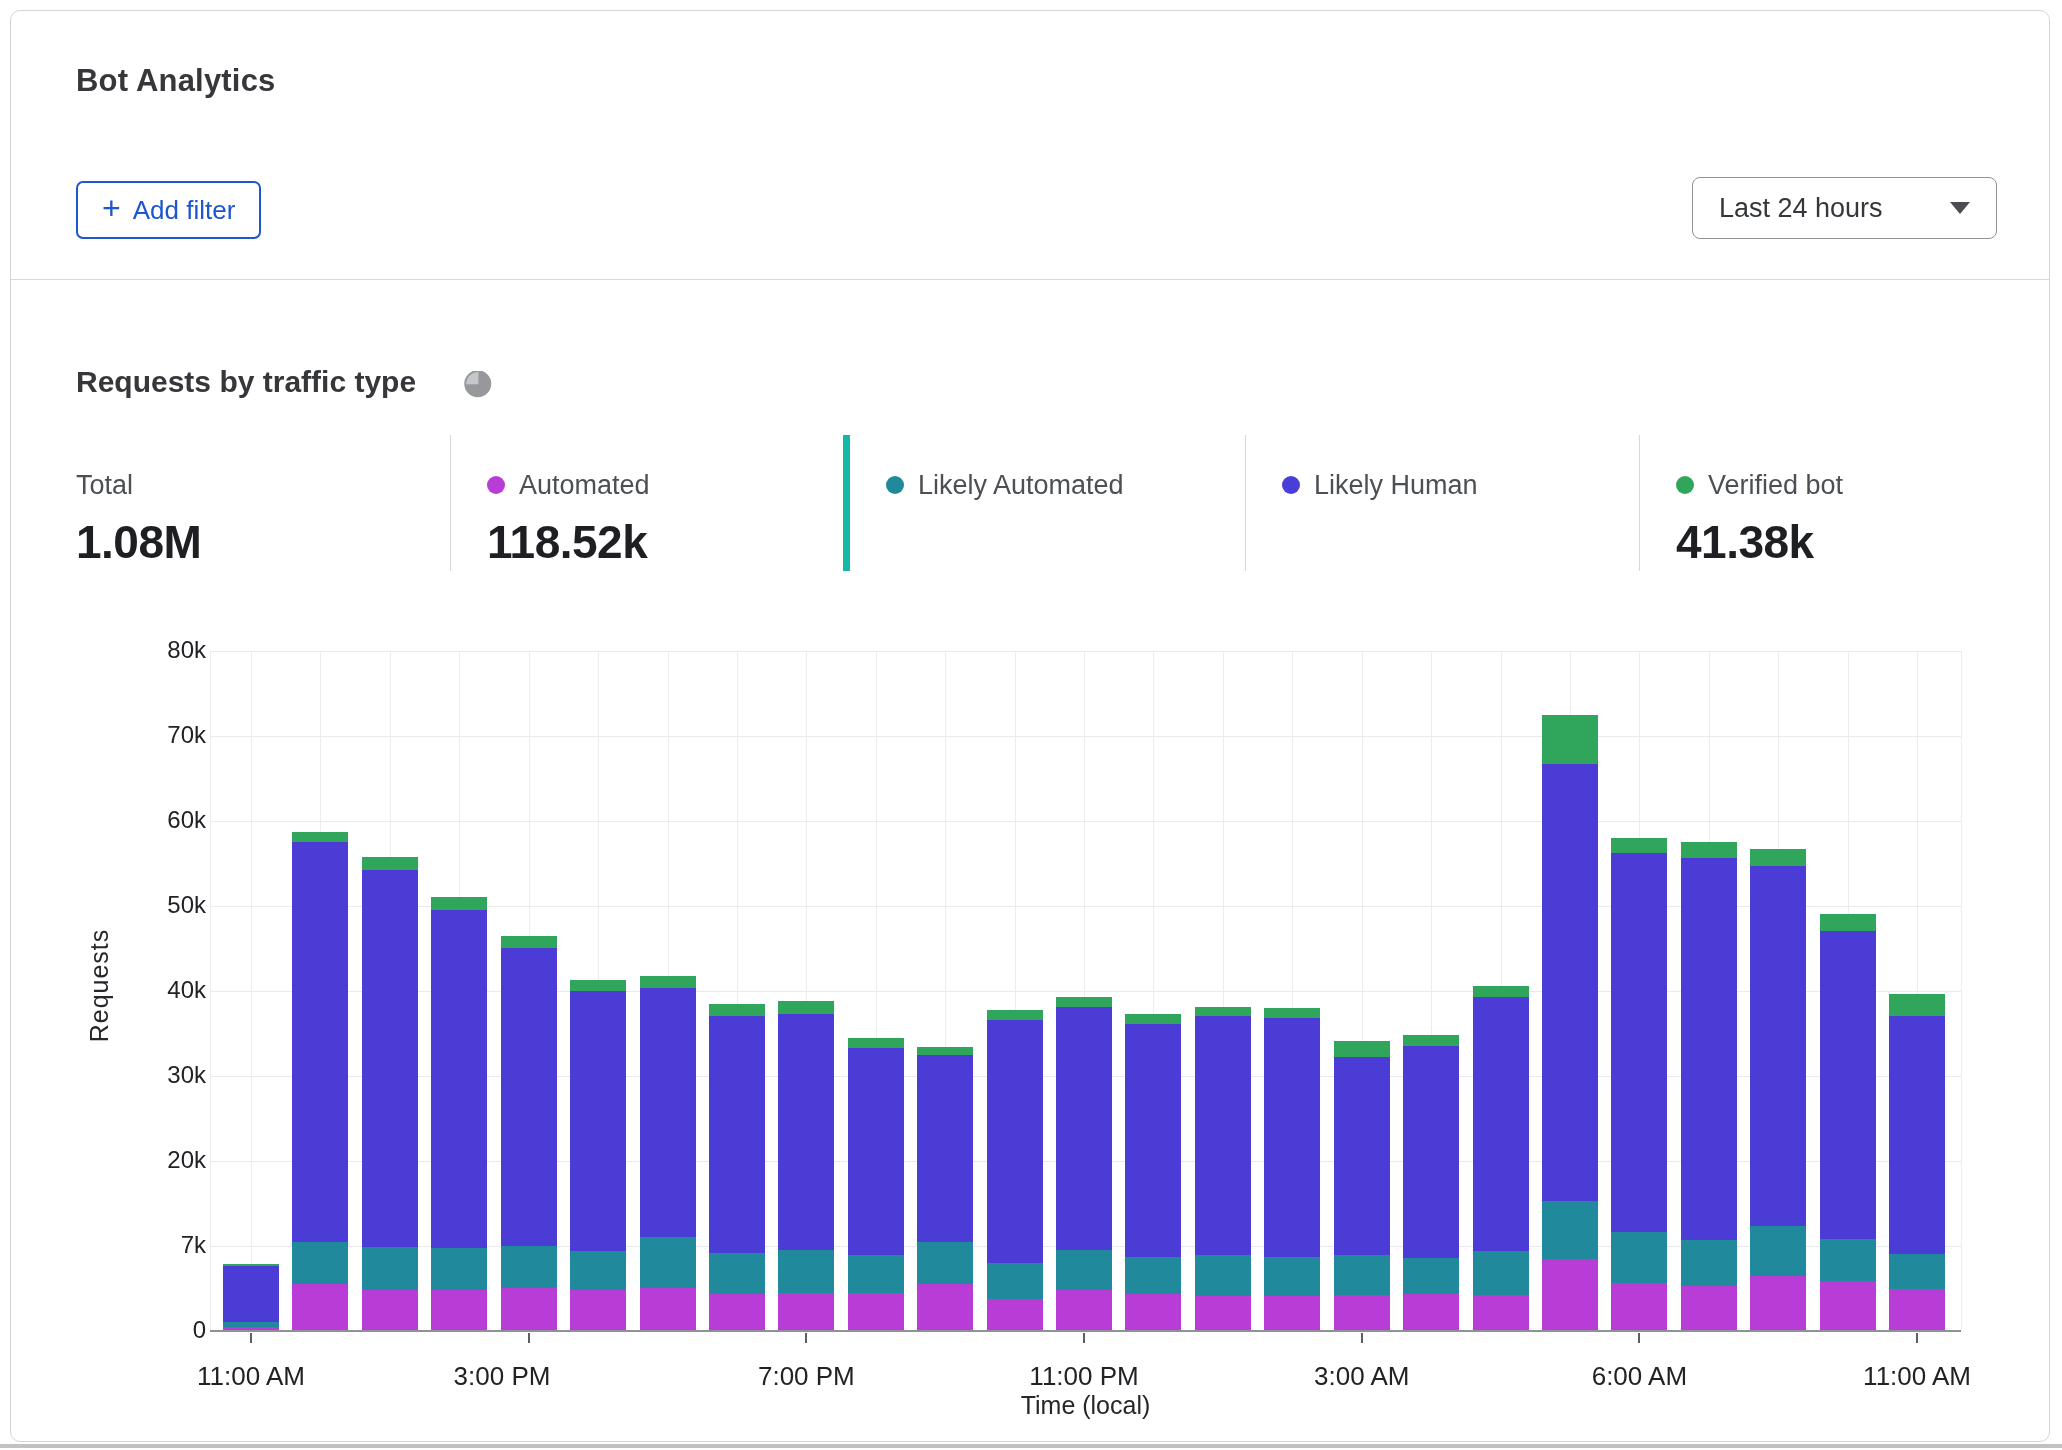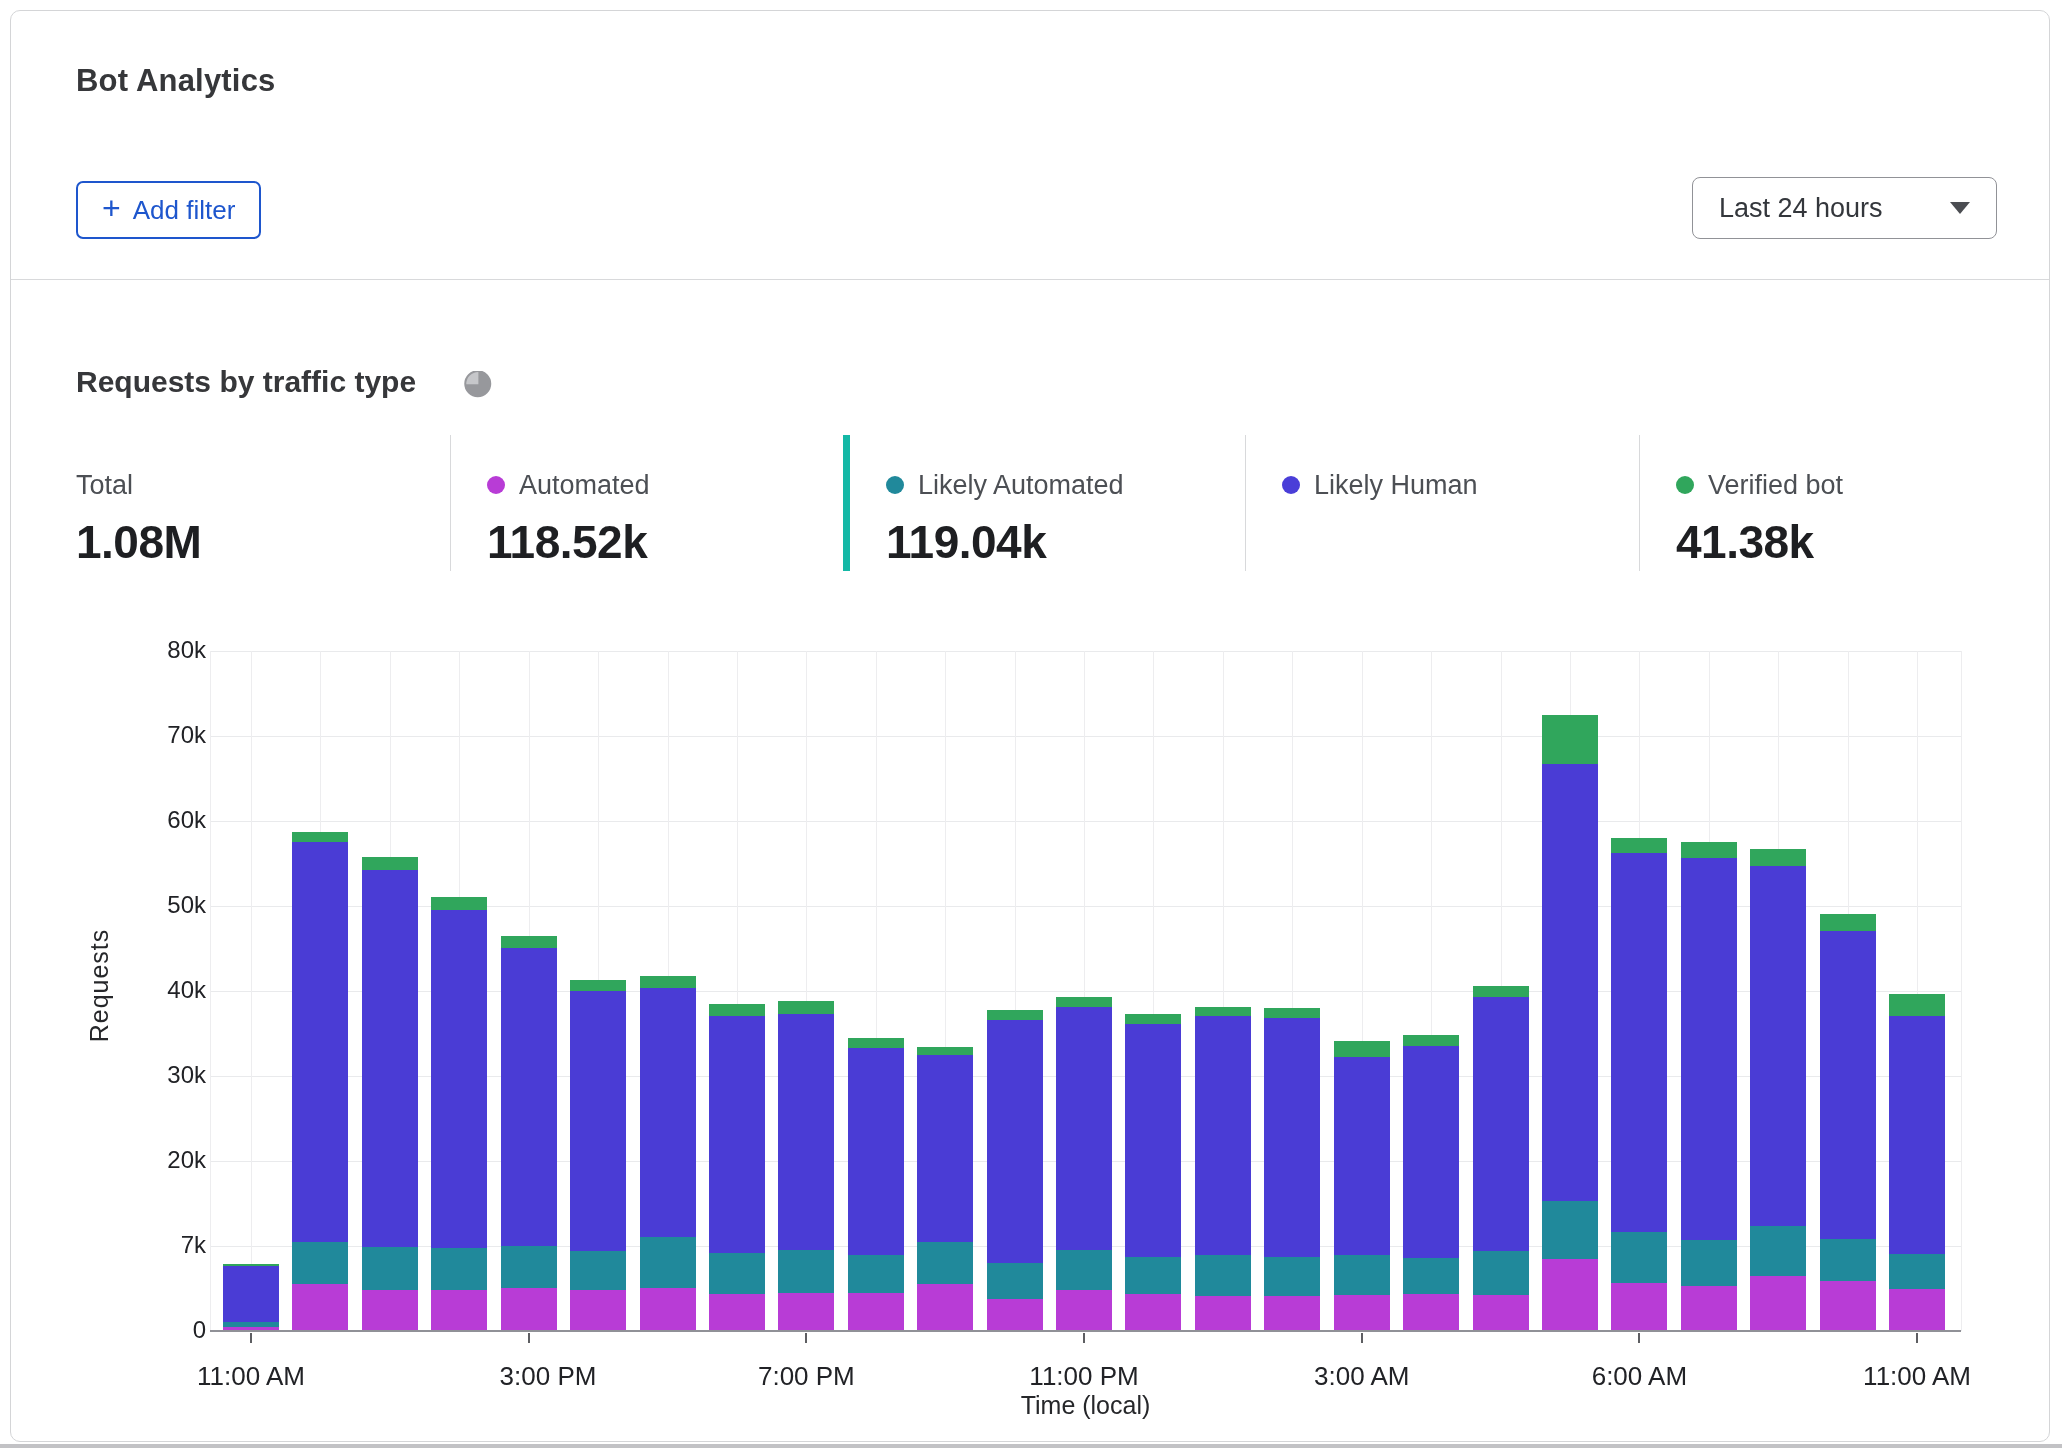--- a/index.html
+++ b/index.html
@@ -106,21 +106,20 @@
           <span class="dot" style="background: rgb(184, 60, 214);"></span>
           <span>Automated</span>
         </div>
       <div class="stat-value">118.52k</div>
     </div>
     <div class="stat c3">
       <div class="stat-label-row">
           <span class="dot" style="background: rgb(32, 137, 155);"></span>
           <span>Likely Automated</span>
         </div>
-      <div class="stat-value">119.04k</div>
     </div>
     <div class="stat c4">
       <div class="stat-label-row">
           <span class="dot" style="background: rgb(74, 62, 216);"></span>
           <span>Likely Human</span>
         </div>
     </div>
     <div class="stat c5">
       <div class="stat-label-row">
           <span class="dot" style="background: rgb(48, 166, 92);"></span>
@@ -328,21 +327,21 @@
         <div class="ylab" style="top: 965px;">40k</div>
         <div class="ylab" style="top: 880px;">50k</div>
         <div class="ylab" style="top: 795px;">60k</div>
         <div class="ylab" style="top: 710px;">70k</div>
         <div class="ylab" style="top: 625px;">80k</div>
       </div>
     <div id="xlabs">
         <div class="xtick" style="left: 239px; top: 1322px;"></div>
         <div class="xlab" style="left: 240px; top: 1350px;">11:00 AM</div>
         <div class="xtick" style="left: 516.68px; top: 1322px;"></div>
-        <div class="xlab" style="left: 537px; top: 1350px;">3:00 PM</div>
+        <div class="xlab" style="left: 491px; top: 1350px;">3:00 PM</div>
         <div class="xtick" style="left: 794.36px; top: 1322px;"></div>
         <div class="xlab" style="left: 795.36px; top: 1350px;">7:00 PM</div>
         <div class="xtick" style="left: 1072.04px; top: 1322px;"></div>
         <div class="xlab" style="left: 1073.04px; top: 1350px;">11:00 PM</div>
         <div class="xtick" style="left: 1349.72px; top: 1322px;"></div>
         <div class="xlab" style="left: 1350.72px; top: 1350px;">3:00 AM</div>
         <div class="xtick" style="left: 1627.4px; top: 1322px;"></div>
         <div class="xlab" style="left: 1628.4px; top: 1350px;">6:00 AM</div>
         <div class="xtick" style="left: 1905.08px; top: 1322px;"></div>
         <div class="xlab" style="left: 1906.08px; top: 1350px;">11:00 AM</div>

